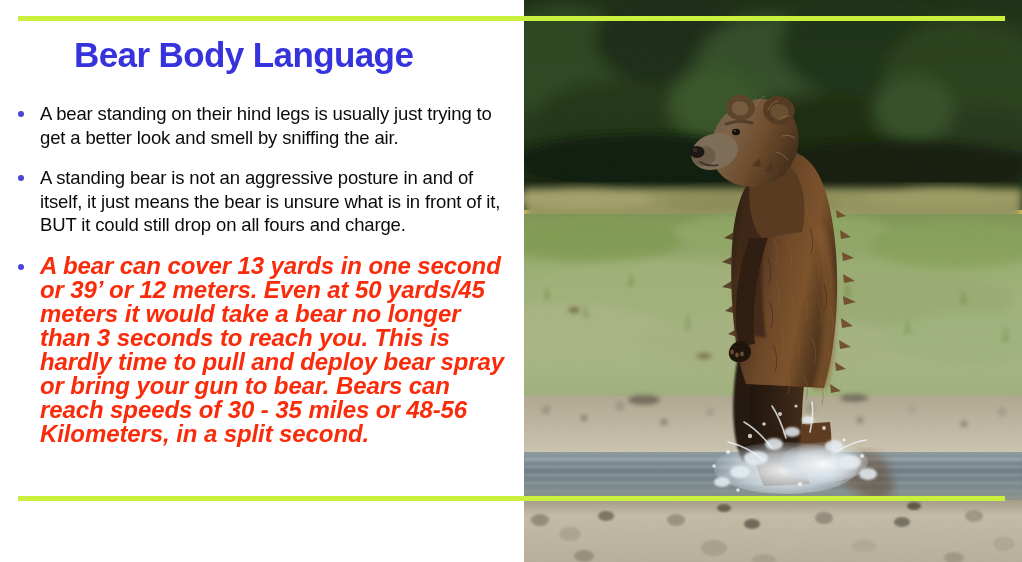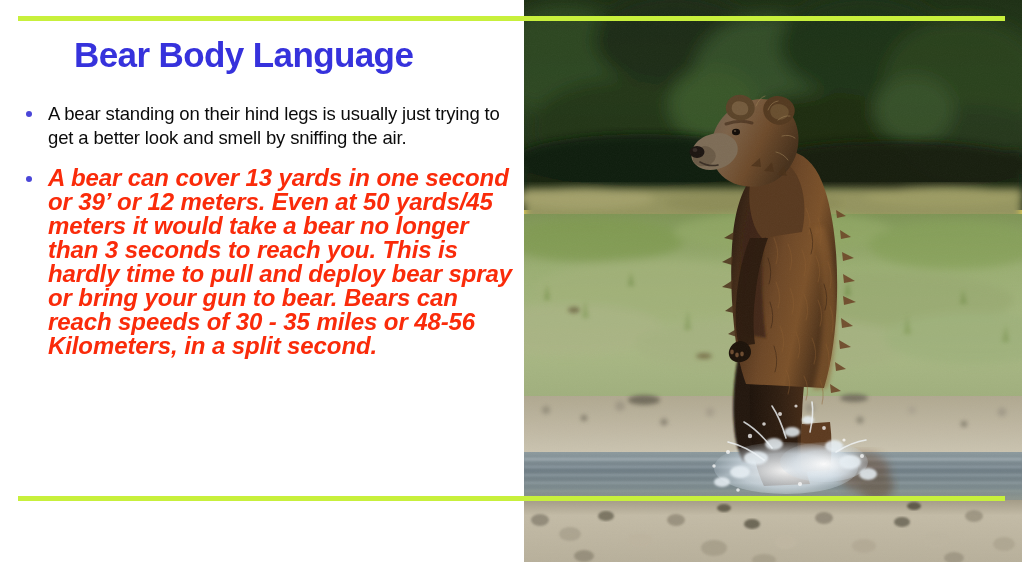--- a/index.html
+++ b/index.html
@@ -62,21 +62,21 @@
     font-size: 35px;
     line-height: 44px;
     font-weight: 800;
     letter-spacing: -0.6px;
     color: #3632dc;
     white-space: nowrap;
   }
 
   #bullet-list {
     position: absolute;
-    left: 20px;
+    left: 12px;
     top: 102px;
     width: 500px;
   }
   .bullet-item {
     position: relative;
     padding-left: 28px;
     margin-bottom: 17px;
   }
   .bullet-dot {
     position: absolute;
@@ -470,20 +470,24 @@
   </div>
 
   <div id="text-col">
     <div id="page-title">Bear Body Language</div>
 
     <div id="bullet-list">
       <div class="bullet-item">
         <span class="bullet-dot"></span>
         <span class="bullet-text">A bear standing on their hind legs is usually just trying to get a better look and smell by sniffing the air.</span>
       </div>
+      <div class="bullet-item">
+        <span class="bullet-dot"></span>
+        <span class="bullet-text">A standing bear is not an aggressive posture in and of itself, it just means the bear is unsure what is in front of it, BUT it could still drop on all fours and charge.</span>
+      </div>
       <div class="bullet-item emphasis">
         <span class="bullet-dot"></span>
         <span class="bullet-text">A bear can cover 13 yards in one second or 39’ or 12 meters.   Even at 50 yards/45 meters it would take a bear no longer than 3 seconds to reach you.  This is hardly time to pull and deploy bear spray or bring your gun to bear.  Bears can reach speeds of 30 - 35 miles or 48-56 Kilometers, in a split second.</span>
       </div>
     </div>
   </div>
 
   <div id="rule-top" class="rule"></div>
   <div id="rule-bottom" class="rule"></div>
 

